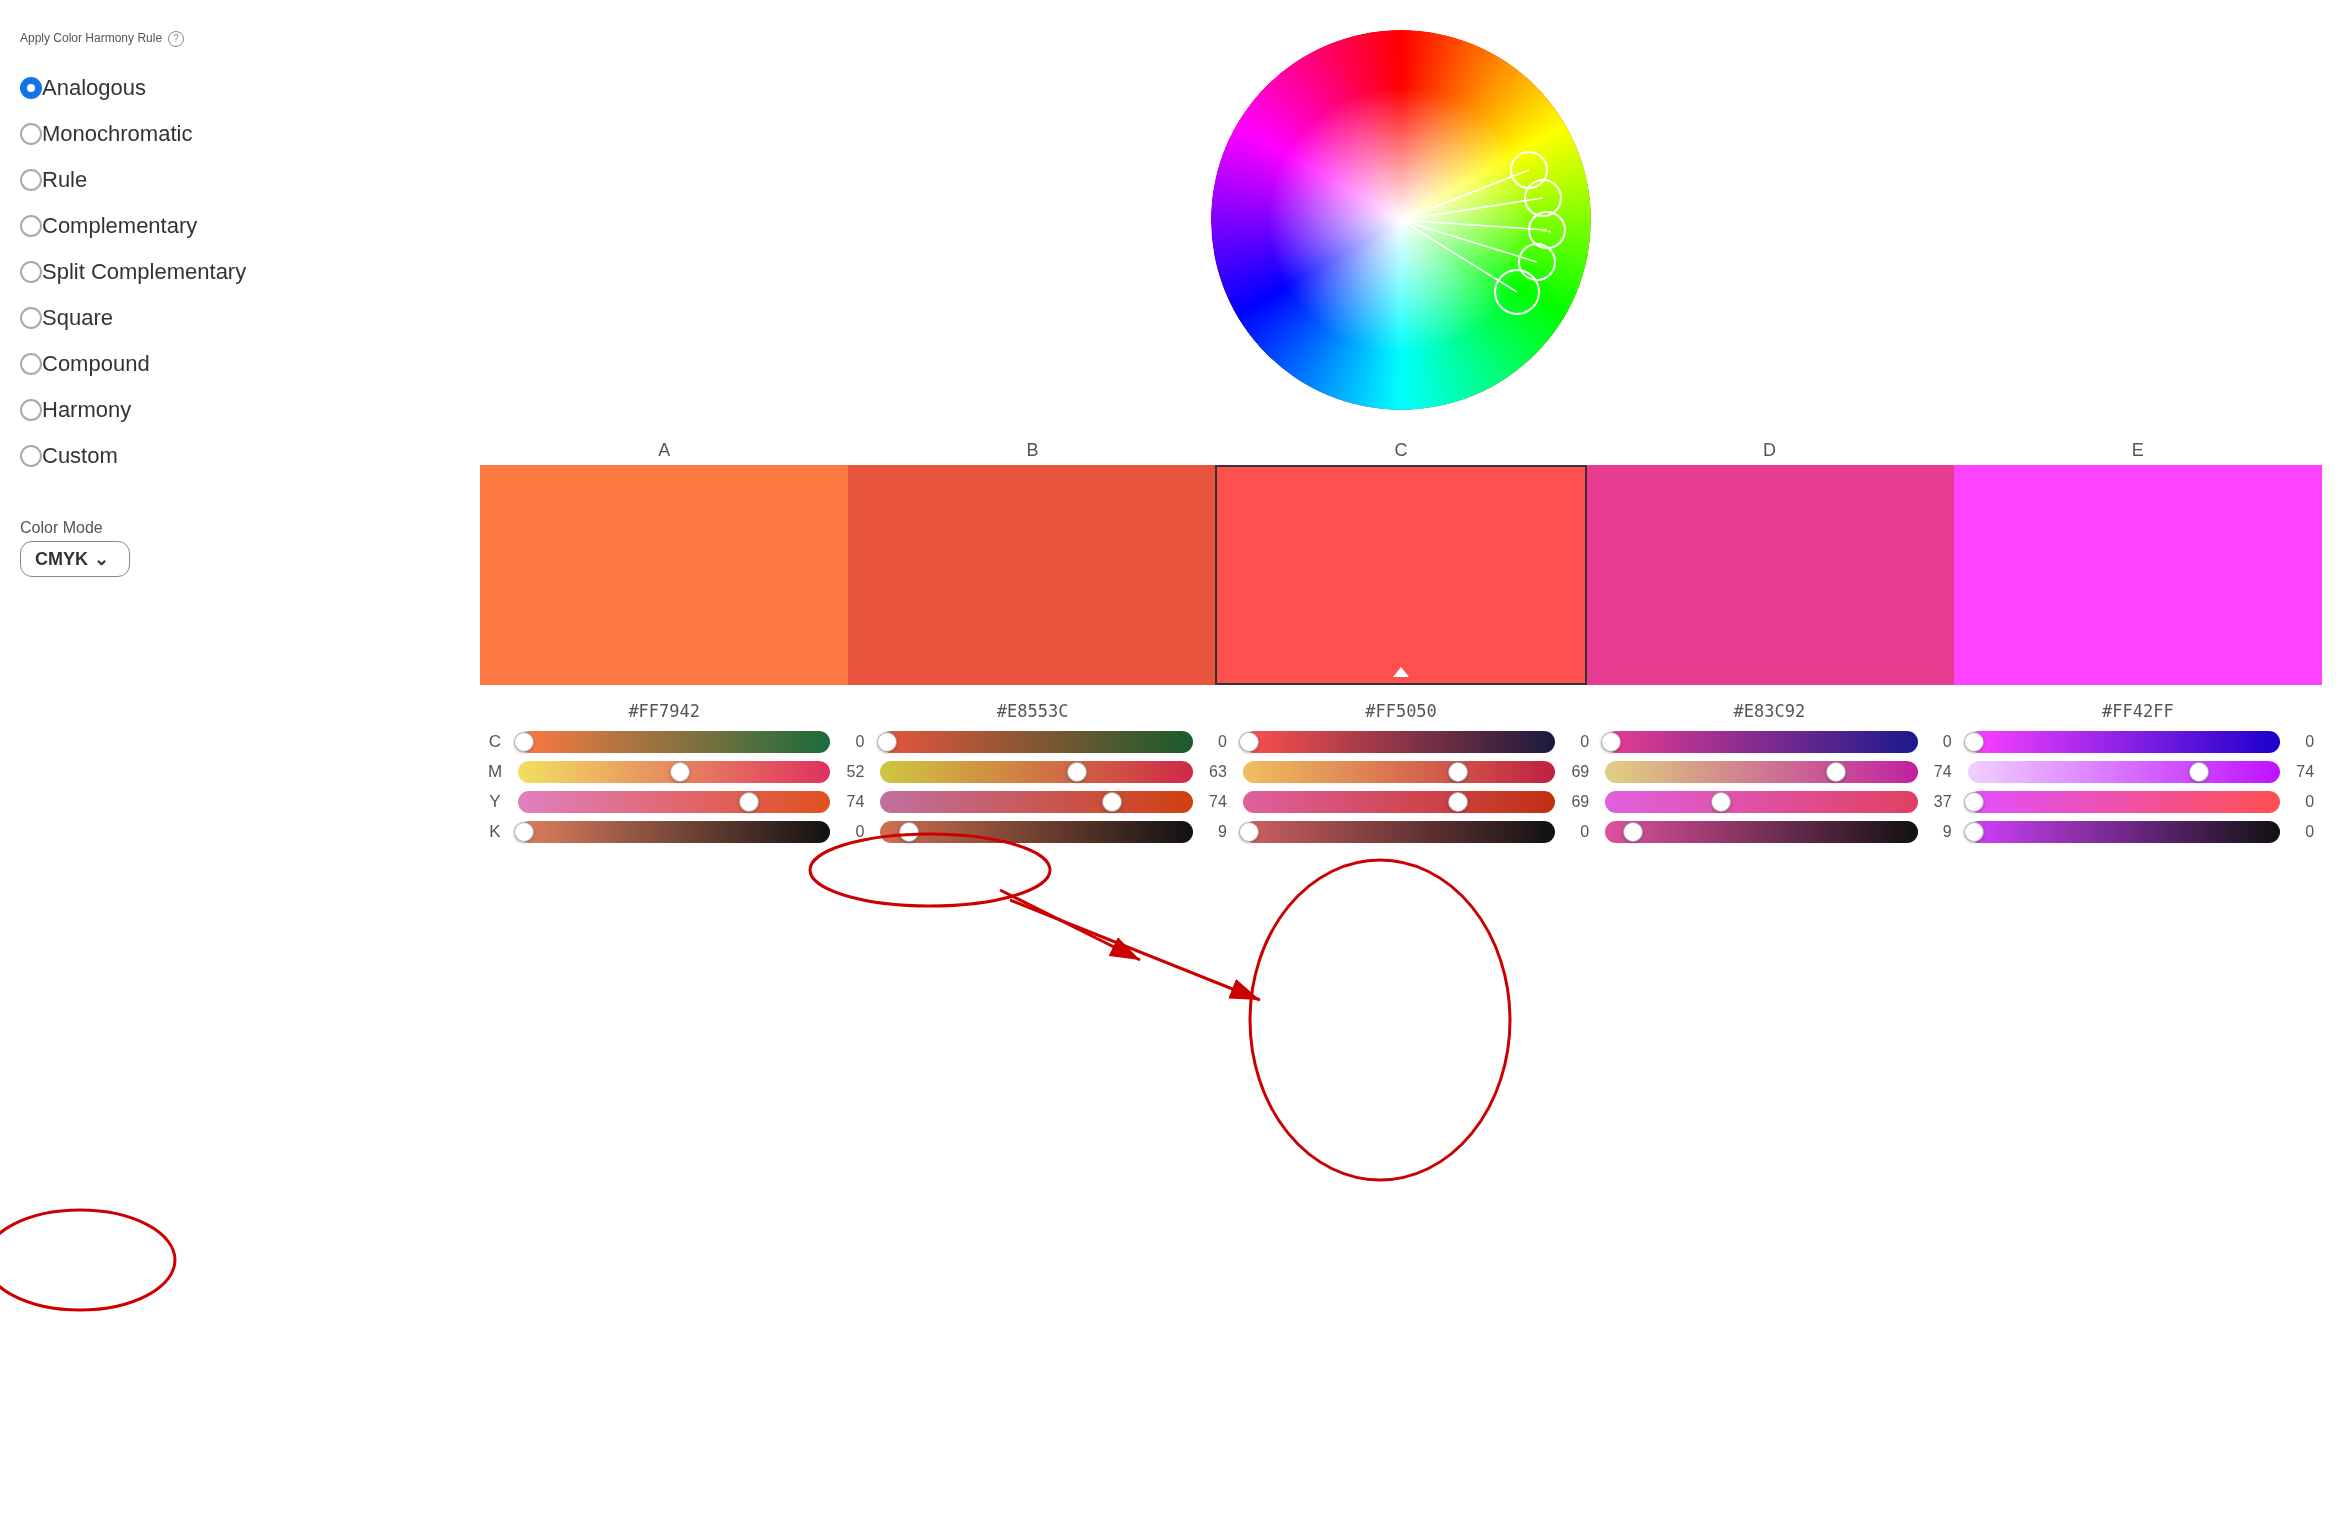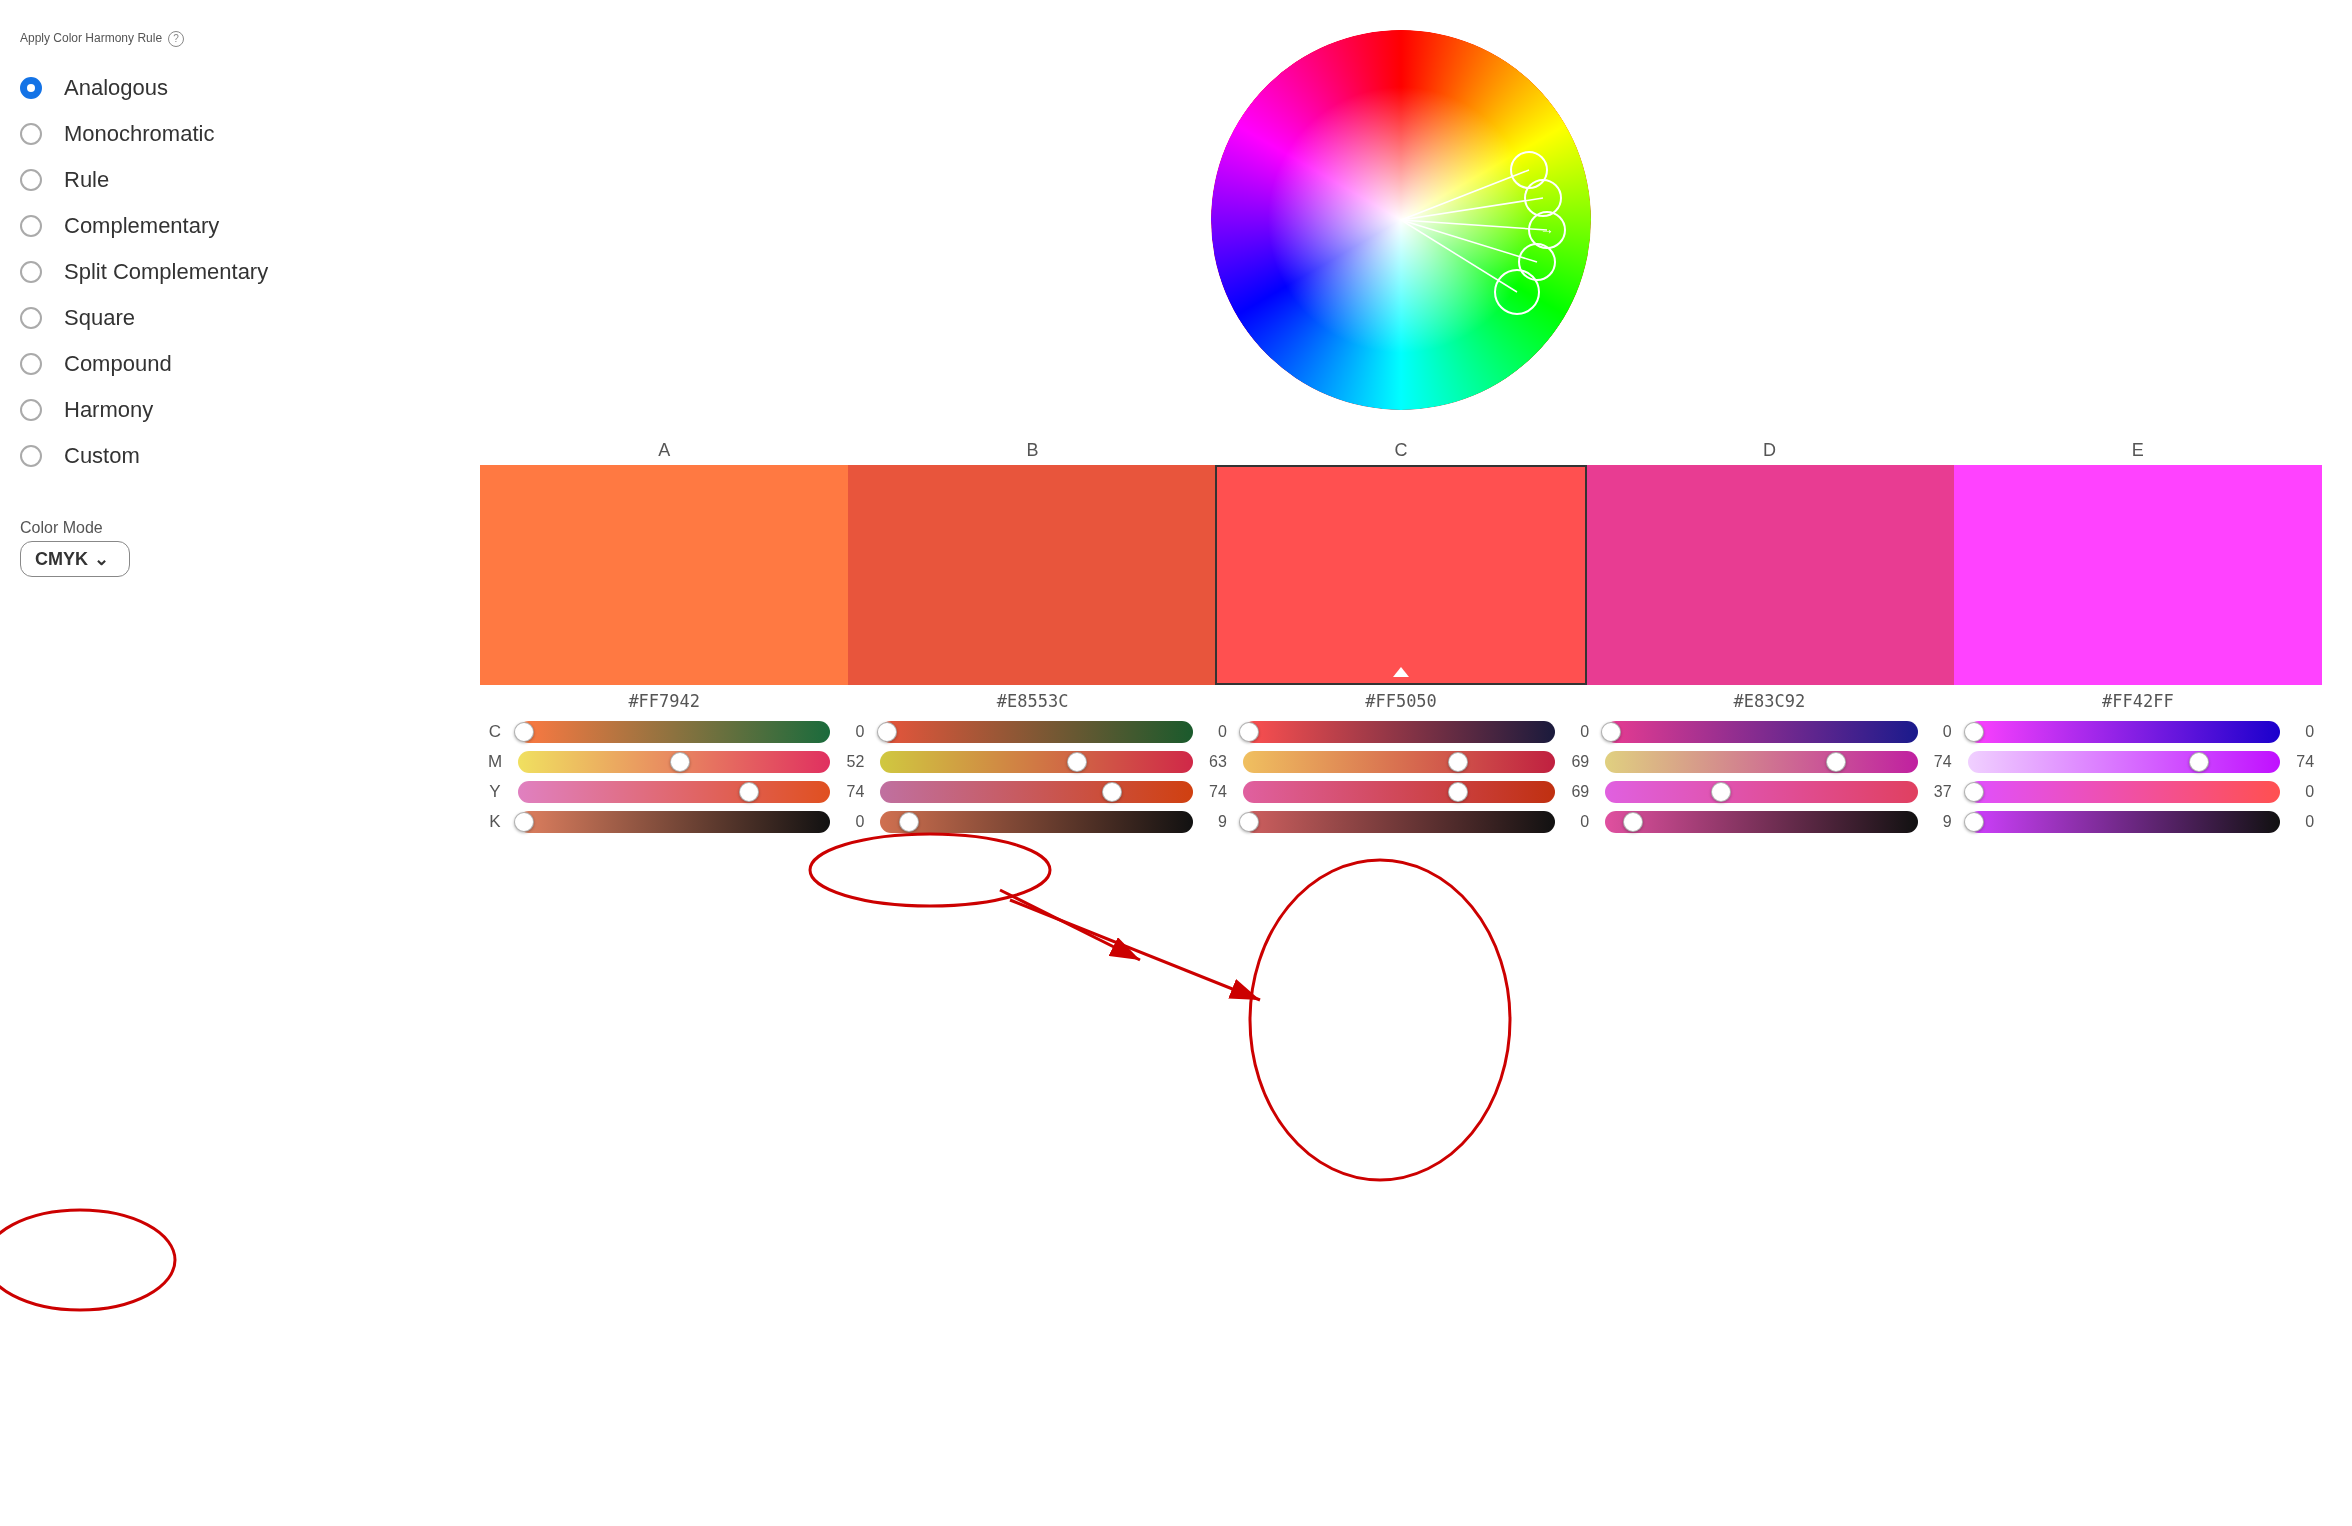--- a/index.html
+++ b/index.html
@@ -40,21 +40,21 @@
       border-radius: 50%;
       font-size: 10px;
       color: #888;
       cursor: pointer;
       flex-shrink: 0;
       margin-top: 1px;
     }
     .radio-option {
       display: flex;
       align-items: center;
-      gap: 22px;
+      gap: 0;
       padding: 10px 0;
       cursor: pointer;
       font-size: 22px;
       color: #333;
     }
     .radio-circle {
       width: 22px;
       height: 22px;
       border-radius: 50%;
       border: 2px solid #aaa;
@@ -131,21 +131,21 @@
       left: 50%;
       transform: translateX(-50%);
       width: 0;
       height: 0;
       border-left: 8px solid transparent;
       border-right: 8px solid transparent;
       border-bottom: 10px solid white;
     }
     .hex-values-row {
       display: flex;
-      margin-top: 6px;
+      margin-top: 16px;
     }
     .hex-value {
       flex: 1;
       text-align: center;
       font-size: 17px;
       color: #555;
       font-family: monospace;
     }
     .sliders-section {
       margin-top: 10px;

